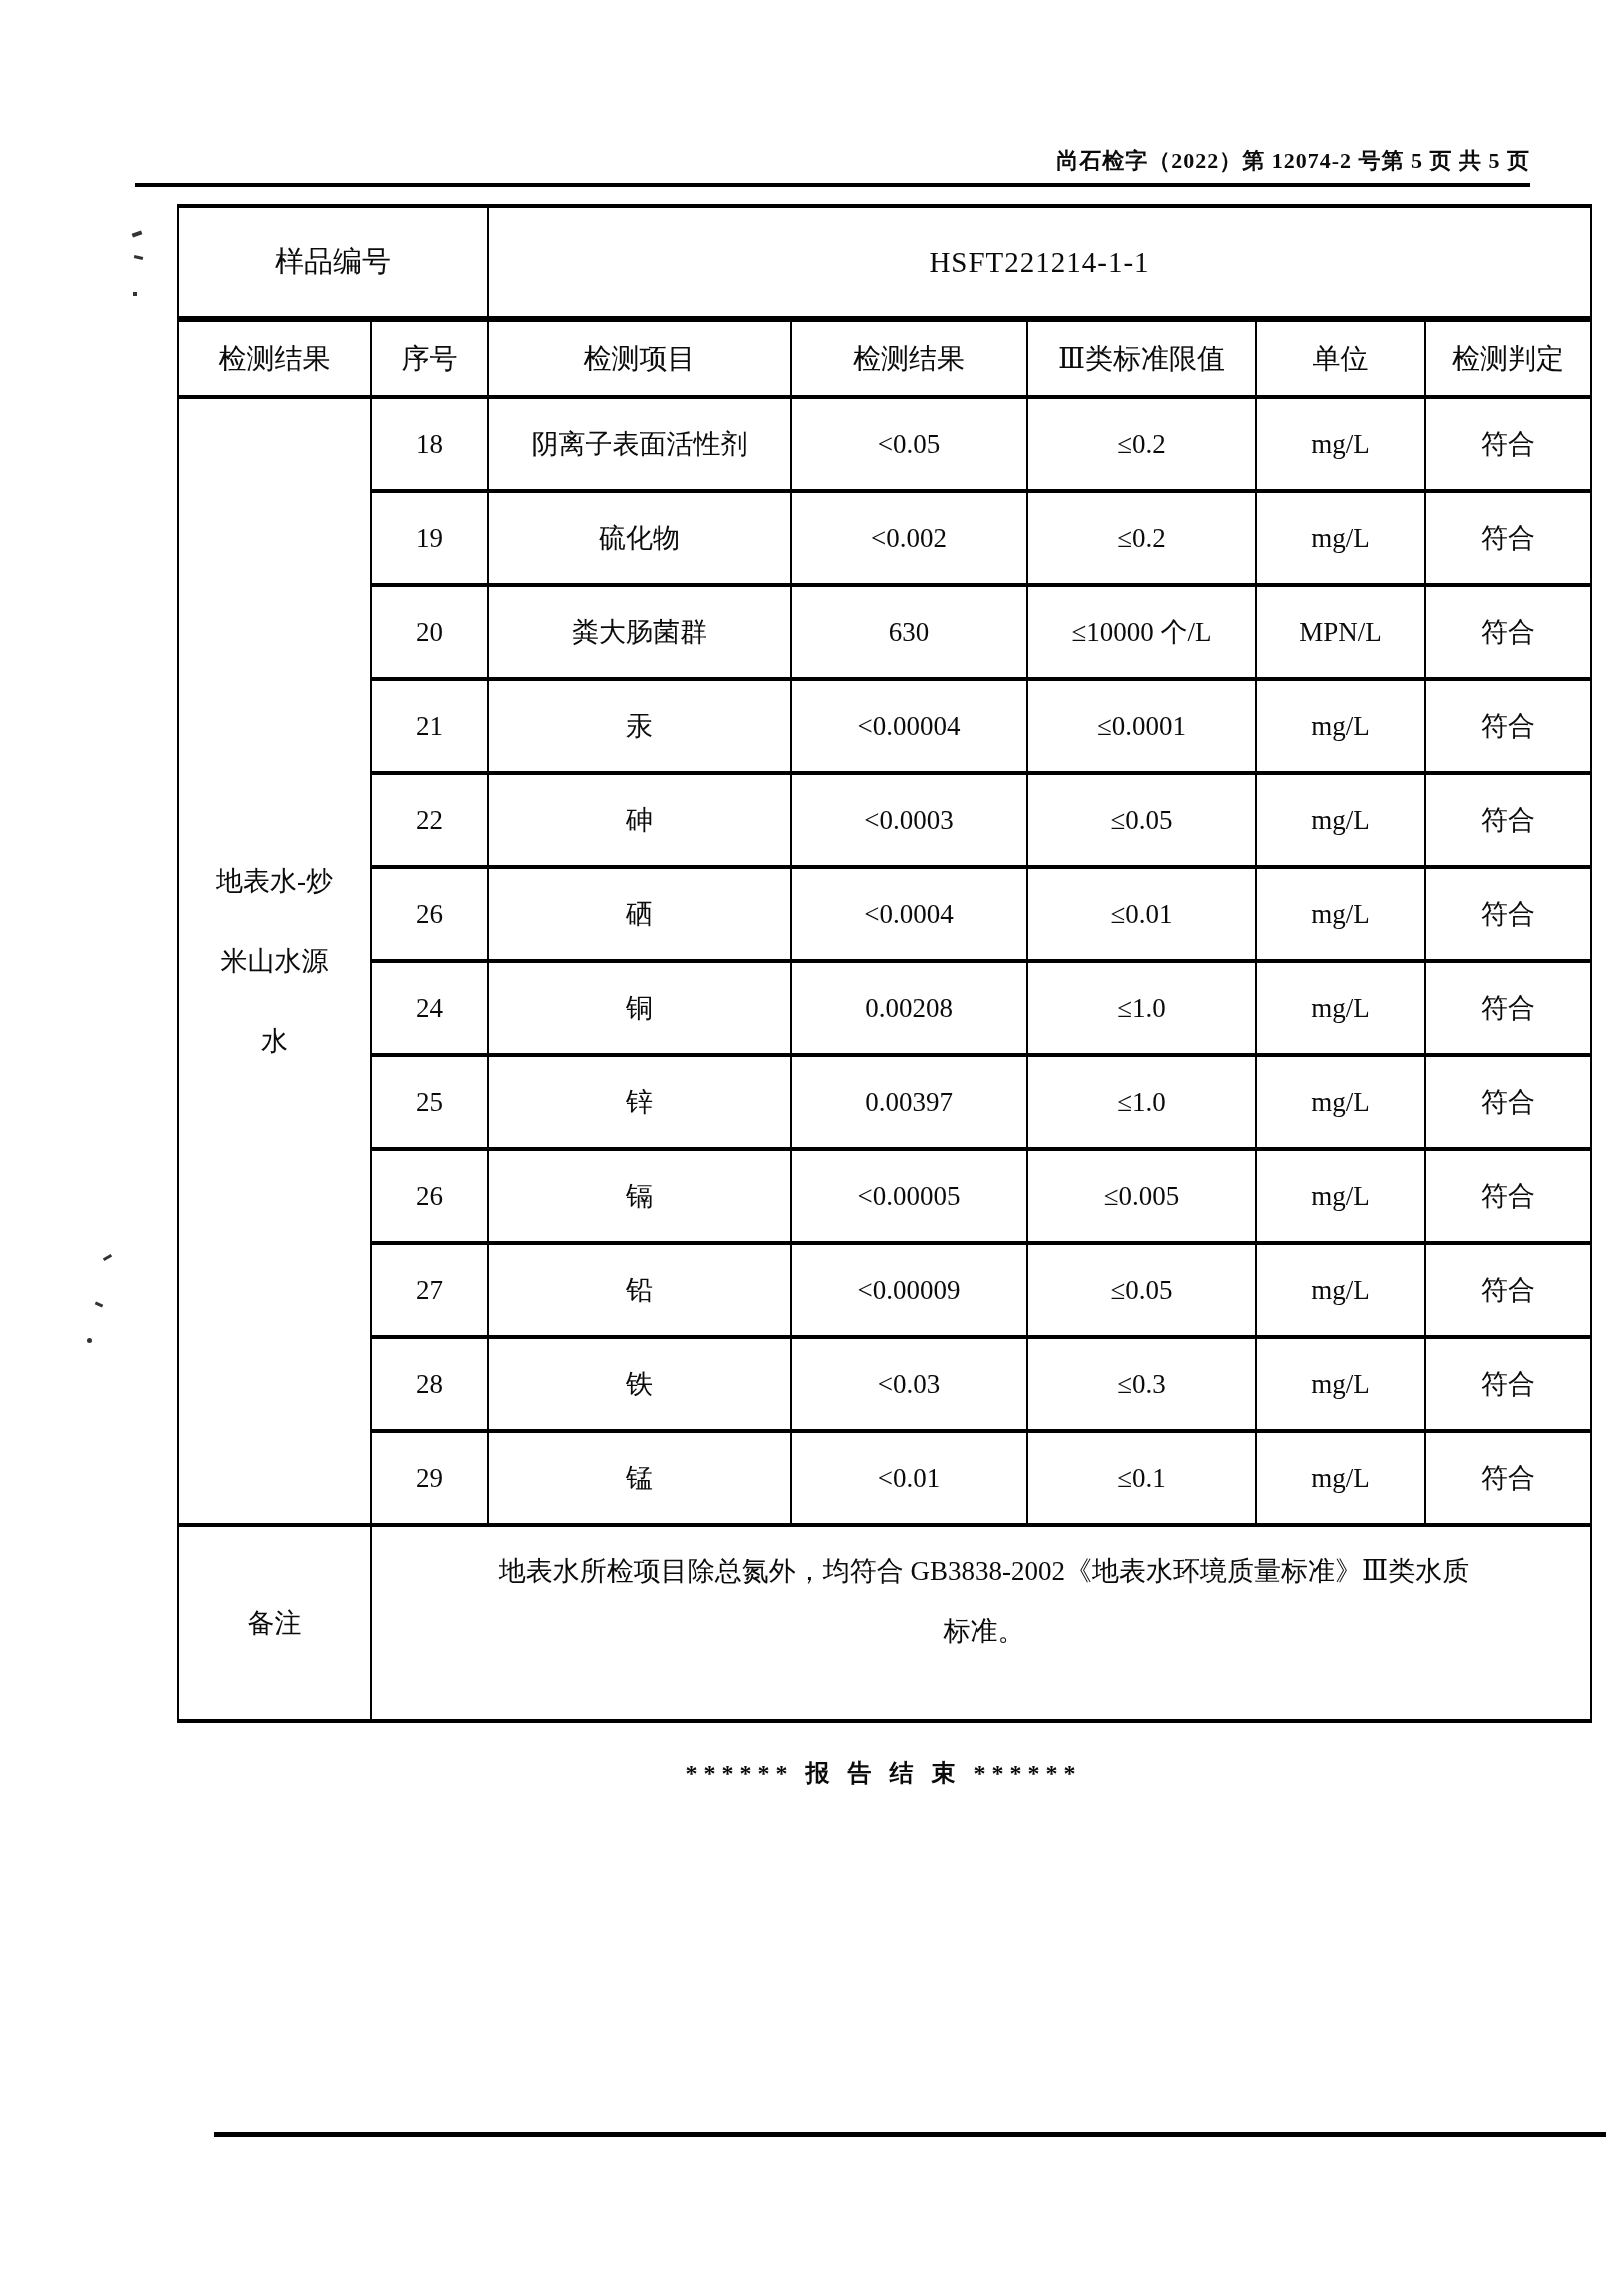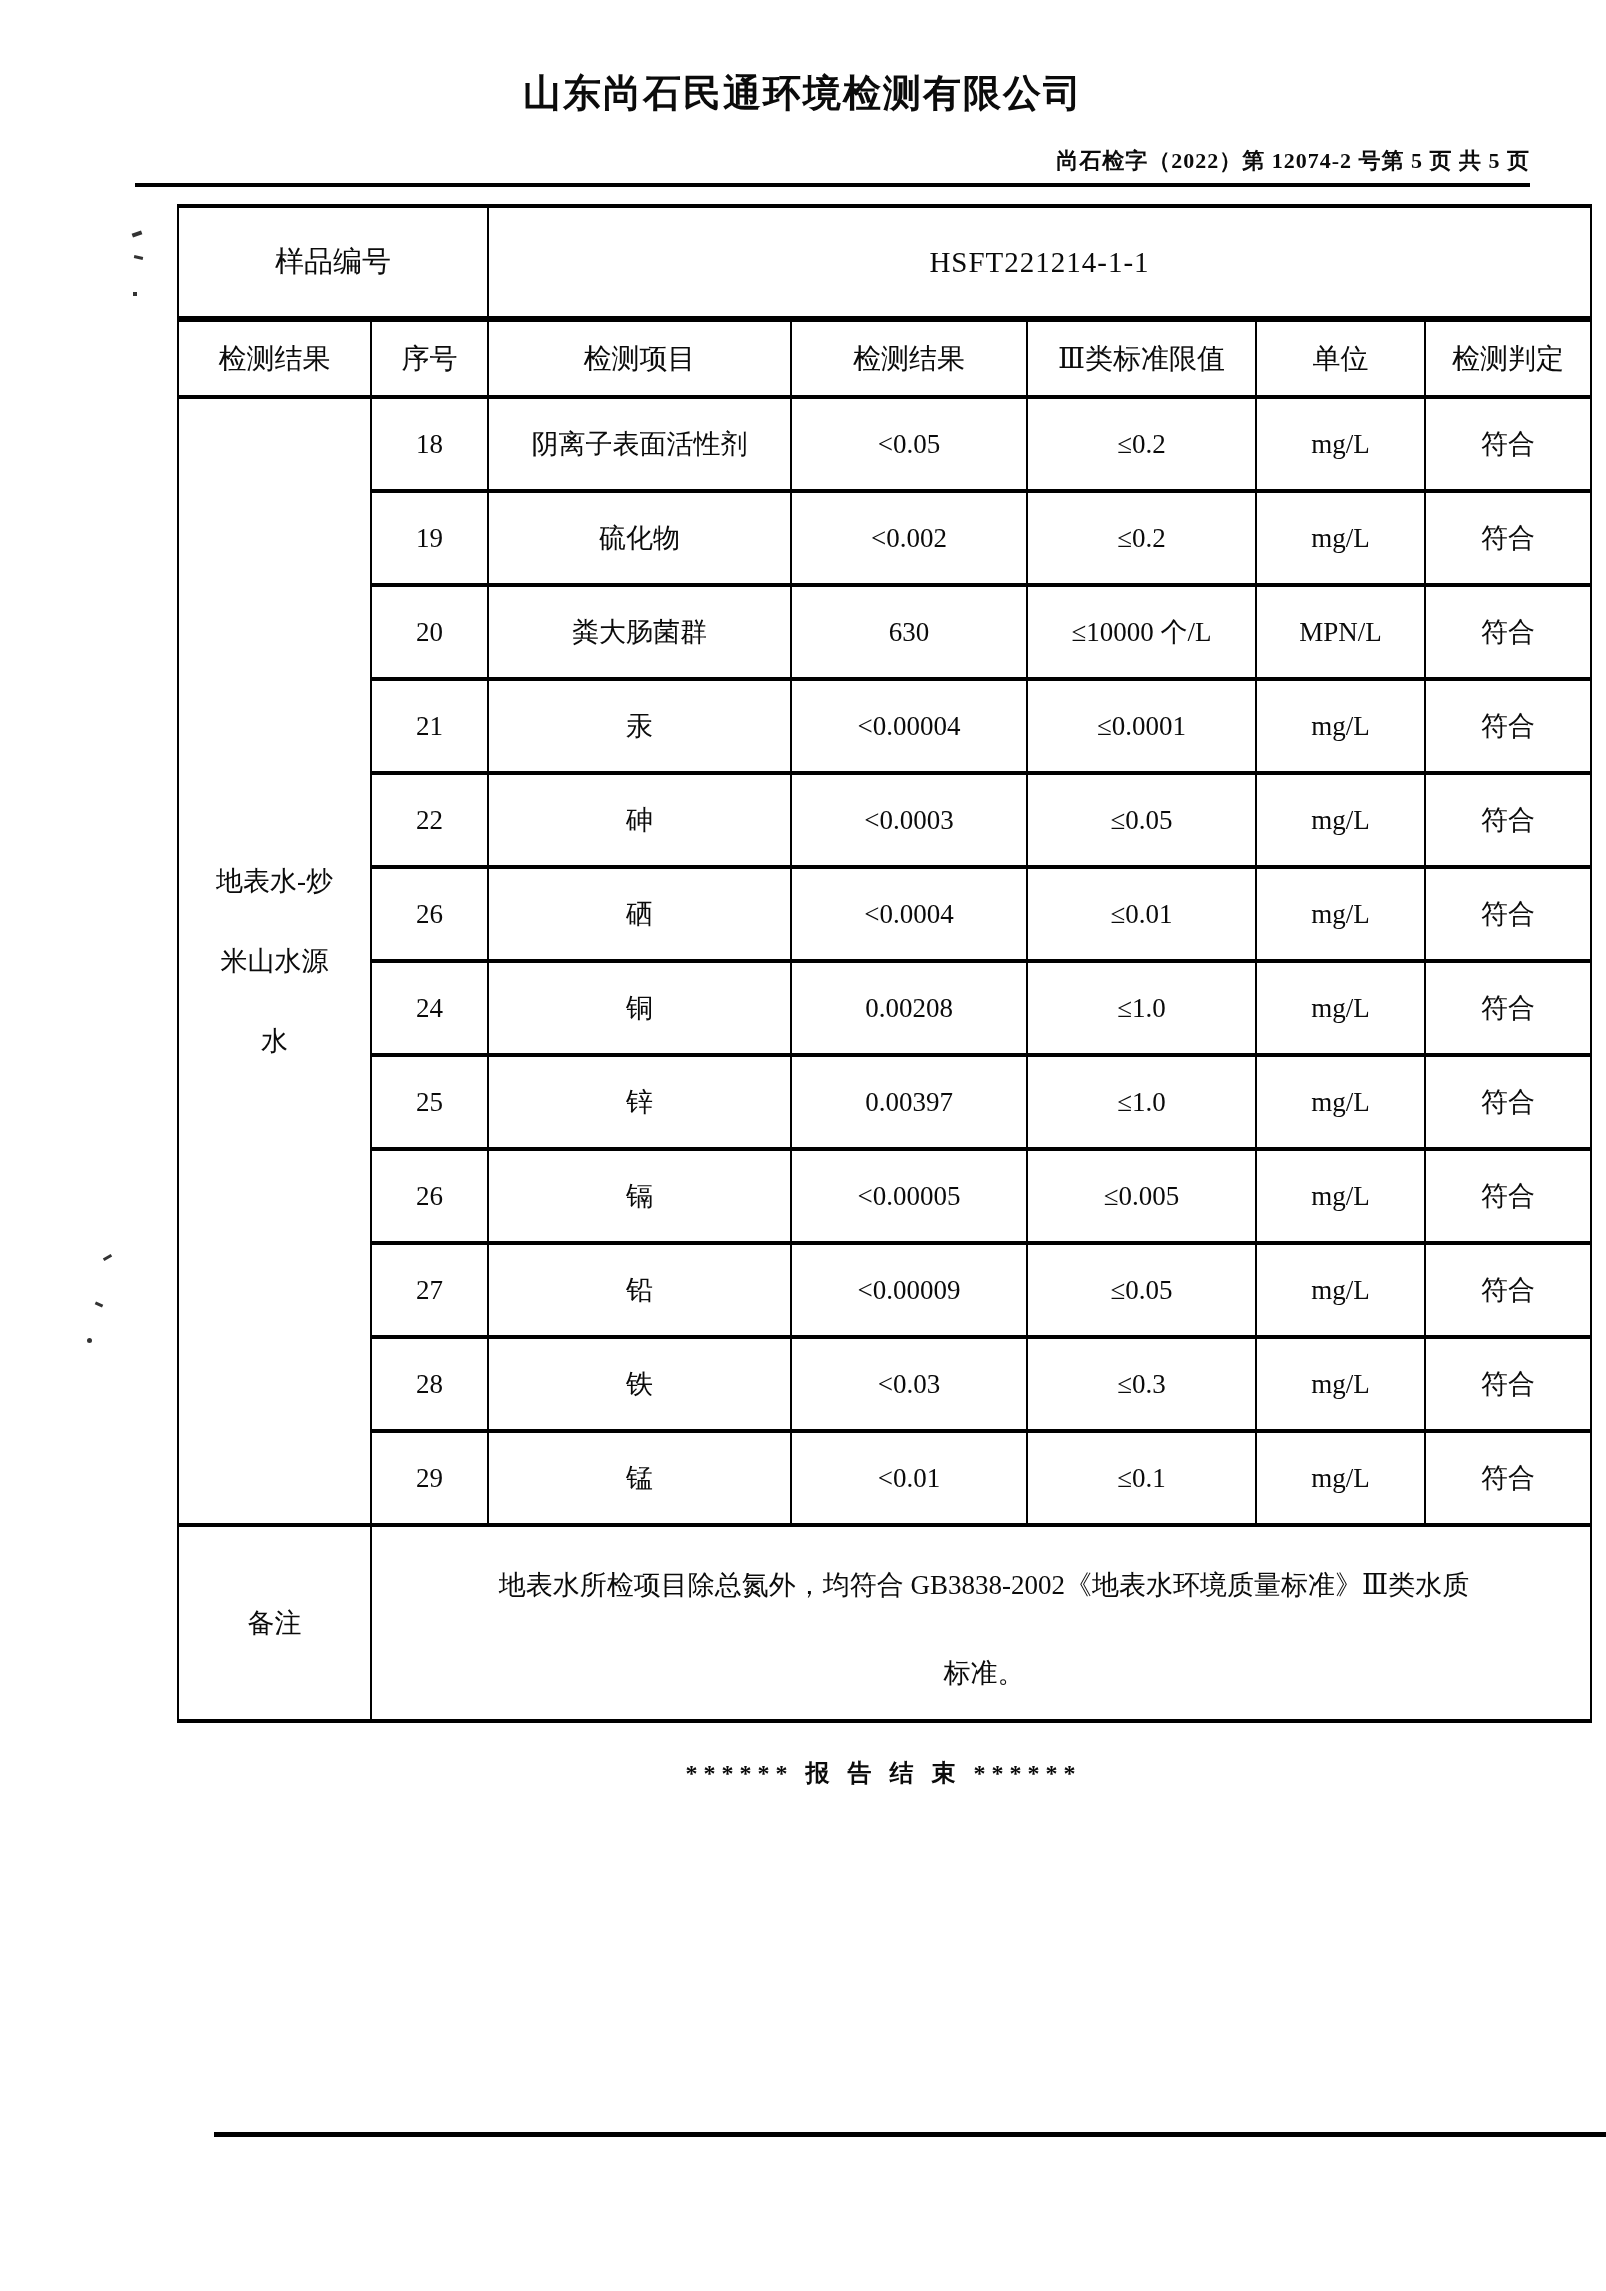--- a/index.html
+++ b/index.html
@@ -65,21 +65,21 @@
     white-space: pre-line;
     line-height: 80px;
     font-size: 28px;
   }
   tr.row-remark { height: 196px; }
   .remark-text-cell {
     text-align: center;
     vertical-align: top !important;
     white-space: pre-line;
     padding: 14px 10px 0 16px !important;
-    line-height: 88px;
+    line-height: 60px;
     font-size: 28px;
   }
   .report-end {
     position: absolute;
     top: 1757px; left: 177px; width: 1413px;
     text-align: center;
     font-size: 24px;
     font-weight: bold;
     letter-spacing: 6px;
   }
@@ -102,21 +102,20 @@
   .s3 { top: 292px; left: 133px; width: 4px; height: 4px; }
   .s4 { top: 1256px; left: 103px; width: 9px; height: 3px; transform: rotate(-30deg); }
   .s5 { top: 1303px; left: 95px; width: 8px; height: 3px; transform: rotate(25deg); }
   .s6 { top: 1338px; left: 87px; width: 5px; height: 5px; border-radius: 50%; }
 </style>
 </head>
 <body>
 
 <div class="page">
 
-  <div class="company-title">山东尚石民通环境检测有限公司</div>
 
   <div class="subheader">
     <span>尚石检字（2022）第 12074-2 号</span>
     <span>第 5 页 共 5 页</span>
   </div>
 
   <div class="header-rule"></div>
 
   <table class="results">
     <colgroup>

